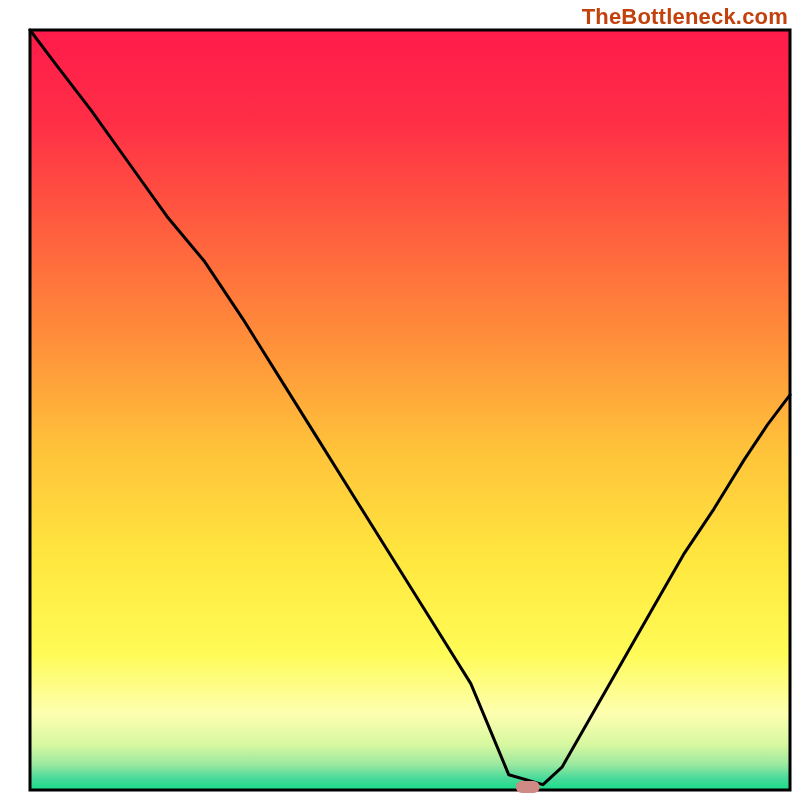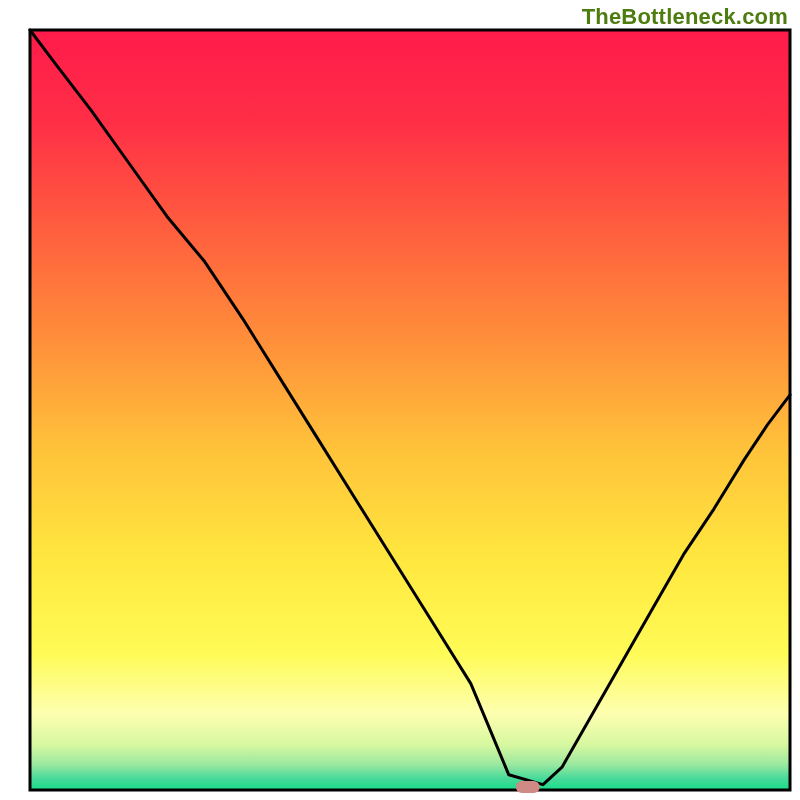--- a/index.html
+++ b/index.html
@@ -17,21 +17,21 @@
     top: 0;
     width: 800px;
     height: 800px;
   }
   .watermark {
     position: absolute;
     top: 4px;
     right: 12px;
     font-size: 22px;
     font-weight: 600;
-    color: #4d7c0f;
+    color: #c2410c;
     letter-spacing: 0.2px;
     z-index: 50;
   }
   svg {
     position: absolute;
     left: 0;
     top: 0;
     z-index: 10;
   }
 </style>

